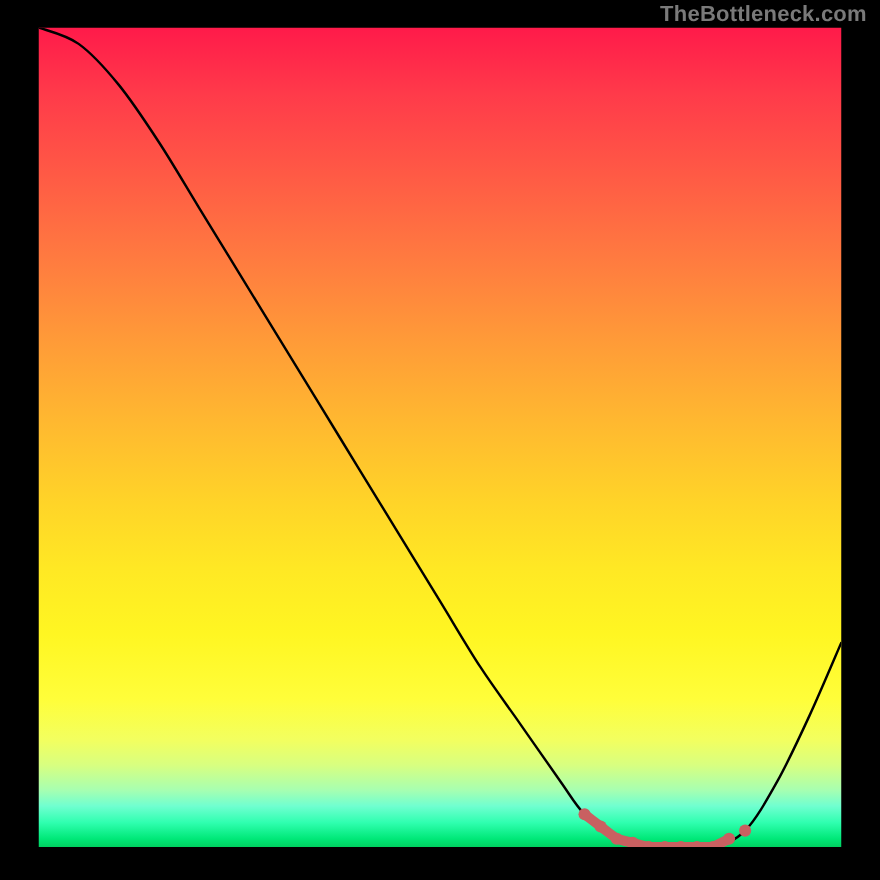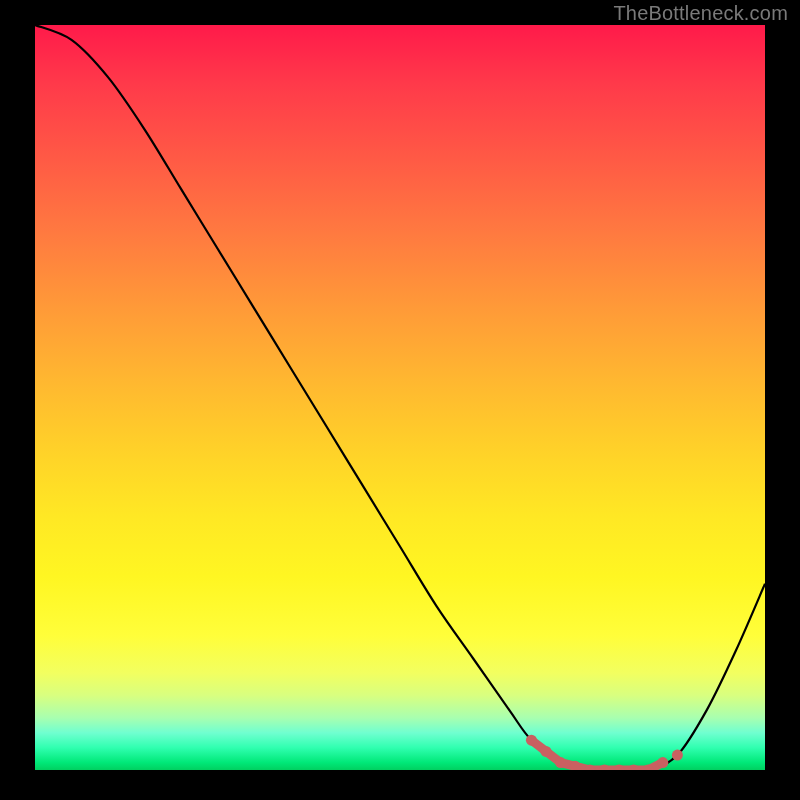--- a/index.html
+++ b/index.html
@@ -9,21 +9,21 @@
     background: #000;
     position: relative;
     font-family: Arial, sans-serif;
   }
   .attribution {
     position: absolute;
     top: 2px;
     right: 12px;
     color: #7a7a7a;
     font-size: 20px;
-    font-weight: 400;
+    font-weight: 700;
     letter-spacing: 0.2px;
   }
   .plot-area {
     position: absolute;
     left: 35px;
     top: 25px;
     width: 730px;
     height: 745px;
     overflow: hidden;
   }

